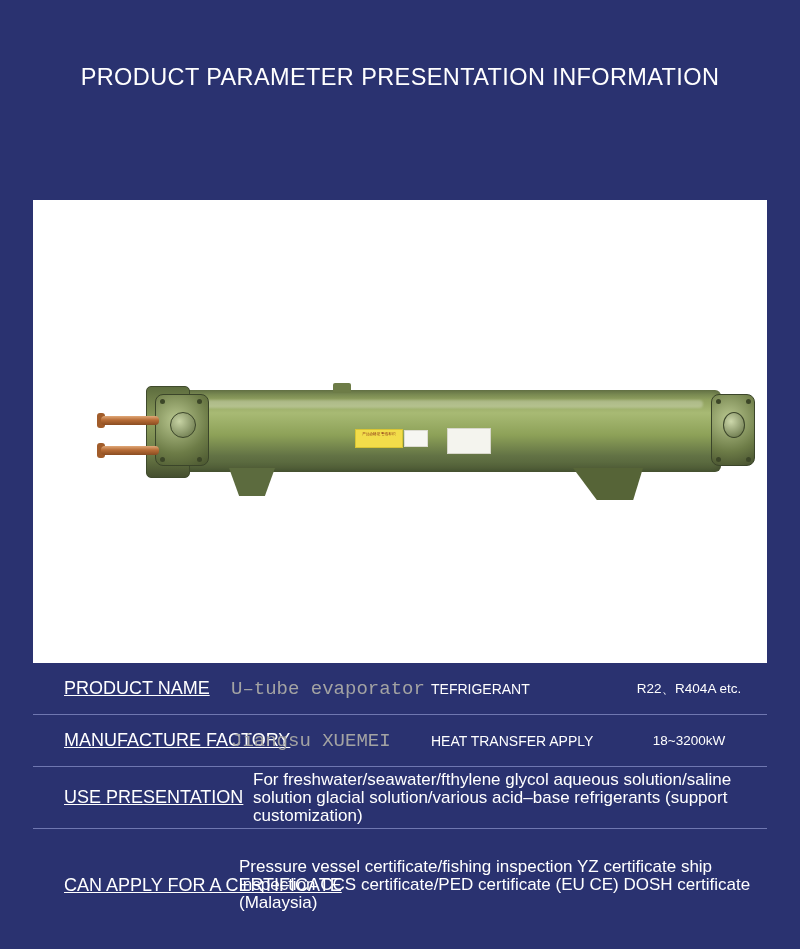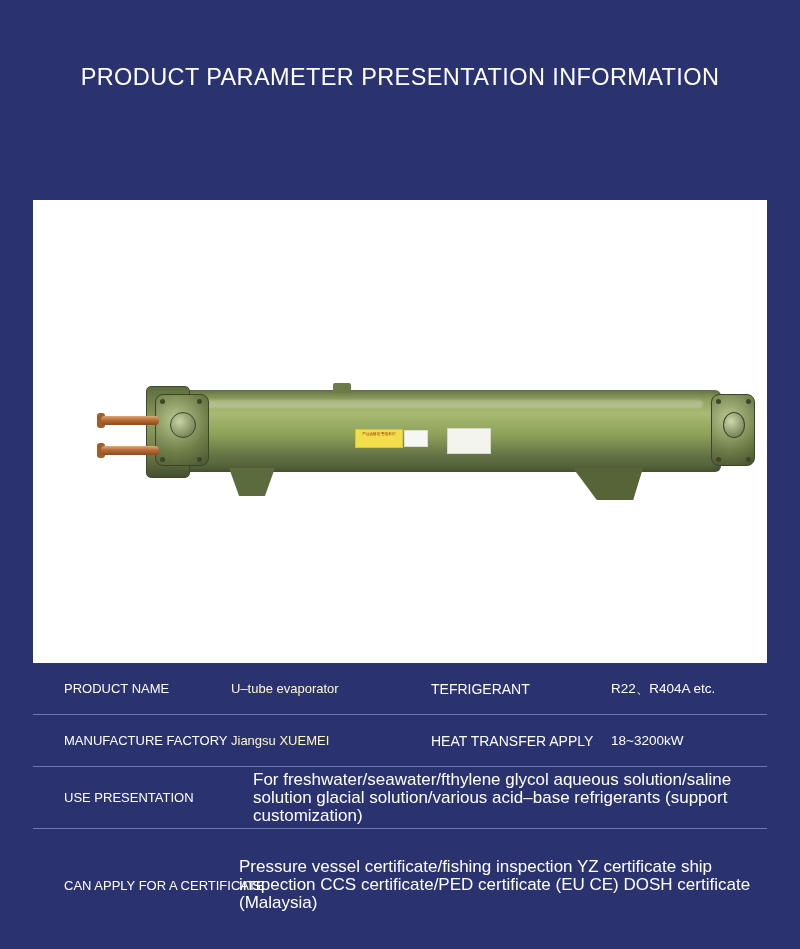--- a/index.html
+++ b/index.html
@@ -239,41 +239,44 @@
   .spec-row:last-child {
     border-bottom: none;
   }
   .r1, .r2 { height: 52px; }
   .r3 { height: 62px; }
   .r4 { height: 112px; }
   .cell-key {
     width: 198px;
     padding-left: 31px;
     box-sizing: border-box;
-    font-size: 13px;
-    color: #ffffff;
-    white-space: nowrap;
+    font-size: 18px;
+    color: #ffffff;
+    white-space: nowrap;
+    text-decoration: underline;
   }
   .cell-val {
     width: 200px;
-    font-size: 13px;
-    color: #fef9c3;
-    white-space: nowrap;
+    font-size: 19px;
+    color: #a3a3a3;
+    white-space: nowrap;
+    font-family: Liberation Mono, monospace;
   }
   .cell-key2 {
     width: 180px;
     font-size: 14px;
     color: #ffffff;
     white-space: nowrap;
   }
   .cell-val2 {
     flex: 1;
     font-size: 13.5px;
     color: #ffffff;
     white-space: nowrap;
+    text-align: center;
   }
   .cell-wide {
     flex: 1;
     font-size: 17px;
     line-height: 18px;
     color: #ffffff;
     padding-right: 6px;
   }
   .cell-wide.indent-a { padding-left: 22px; }
   .cell-wide.indent-b { padding-left: 8px; }

